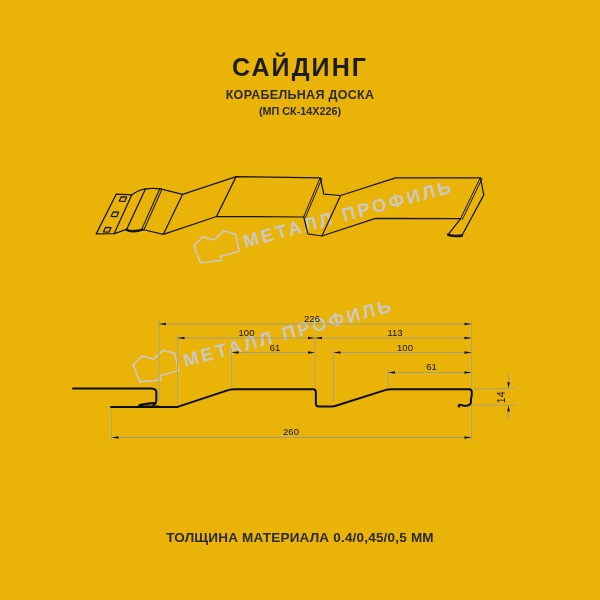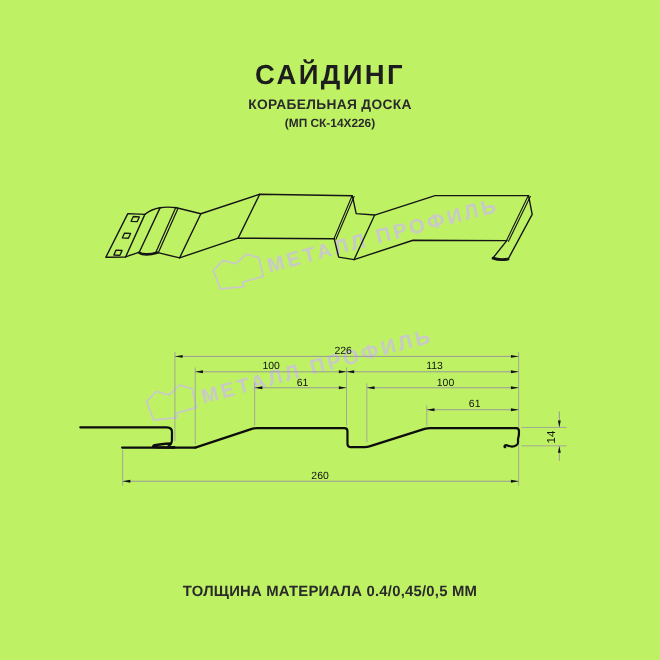--- a/index.html
+++ b/index.html
@@ -1,16 +1,16 @@
 <!DOCTYPE html>
 <html><head>
 <meta charset="utf-8">
 <style>
   html,body{margin:0;padding:0;background:#ffffff;}
-  .page{position:relative;width:600px;height:600px;background:#bef264;overflow:hidden;
+  .page{position:relative;width:600px;height:600px;background:#eab308;overflow:hidden;
         font-family:"Liberation Sans", sans-serif;}
   svg{position:absolute;left:0;top:0;}
   text{font-family:"Liberation Sans", sans-serif;}
 </style>
 </head>
 <body>
 <div class="page">
 <svg width="600" height="600" viewBox="0 0 600 600">
 
   <text x="300" y="76" font-size="25" font-weight="bold" fill="#1d1d1d" text-anchor="middle" letter-spacing="2.1">САЙДИНГ</text>

